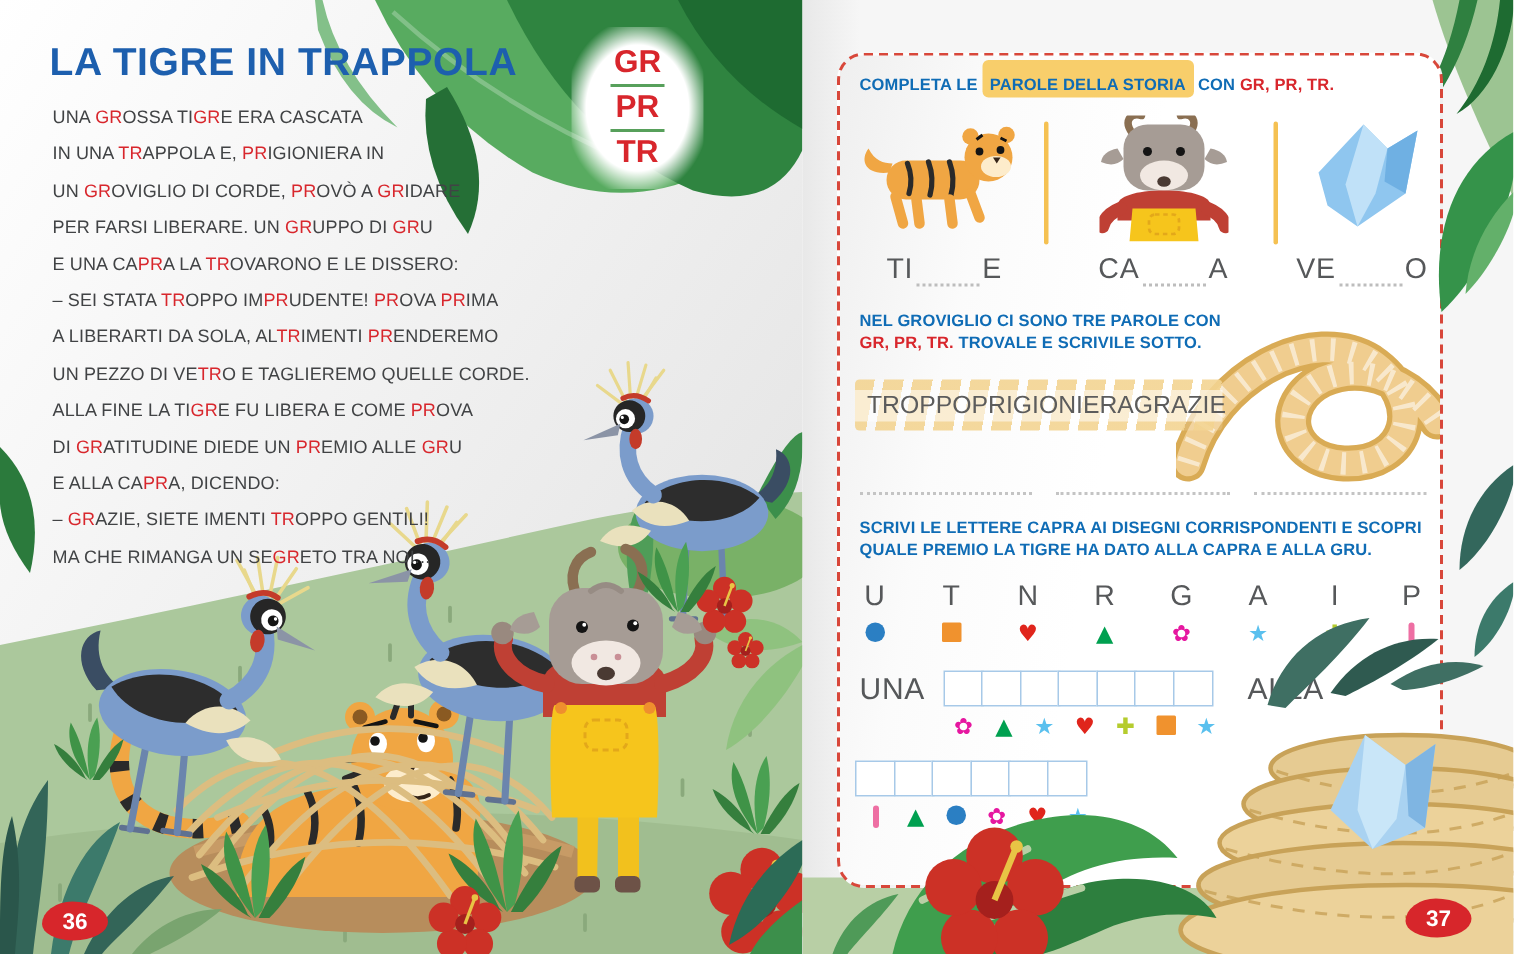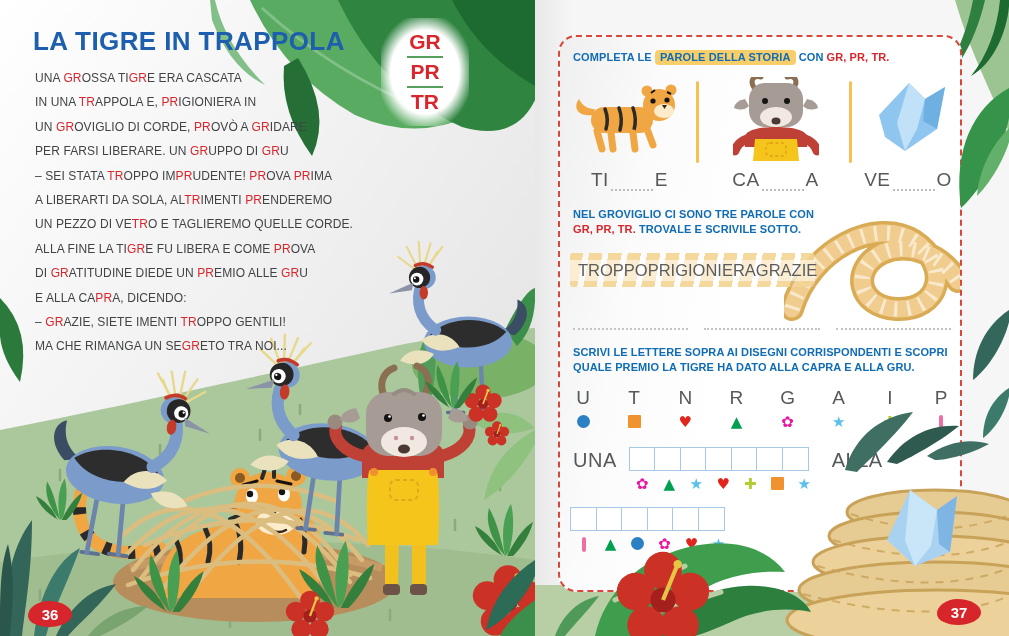--- a/index.html
+++ b/index.html
@@ -38,21 +38,21 @@
     background:linear-gradient(90deg,#e8e8e8 0%,#f6f6f6 8%,#f6f6f6 100%)}
   #right-art-under,#right-art-over{position:absolute;inset:0;pointer-events:none}
   #right-art-over{z-index:3}
   #card{position:absolute;left:23px;top:35px;width:404px;height:557px;z-index:2;
     background:linear-gradient(100deg,#efefef 0%,#fbfbfb 22%,#ffffff 45%);
     border:2px dashed #d8473a;border-radius:18px}
 
   .h-ex{position:absolute;font-size:11px;font-weight:700;letter-spacing:.1px;
     color:var(--blue);white-space:nowrap;line-height:15px}
   .seg.red{color:var(--red)} .seg.blue{color:var(--blue)}
-  .seg.highlight{color:var(--blue);background:var(--hl);padding:1px 5px 2px;border-radius:4px}
+  .seg.highlight{color:var(--blue);background:var(--hl);padding:11px 5px 2px;border-radius:4px}
 
   #ex1-heading{left:13px;top:13px}
   #pics-row{position:absolute;left:0;top:38px;width:404px;height:92px;display:flex}
   .pic-cell{position:relative;height:100%}
   .pic-cell:nth-child(1){width:139px}.pic-cell:nth-child(2){width:153px}.pic-cell:nth-child(3){width:112px}
   .pic-cell .pic{position:absolute;left:50%;top:2px;transform:translateX(-50%)}
   .v-div{position:absolute;right:0;top:6px;width:3px;height:82px;background:var(--div-yellow);border-radius:2px}
   #labels-row{position:absolute;left:0;top:132px;width:404px;display:flex}
   .pic-label{display:flex;align-items:flex-end;justify-content:center;
     font-size:19px;color:var(--letter-gray);letter-spacing:.5px}
@@ -309,20 +309,21 @@
         <path d="M535,430 C505,446 488,472 484,500 C508,486 526,460 535,444 Z" fill="#8fc27f"></path>
       </g>
     </svg>
 
     <div id="page-title">LA TIGRE IN TRAPPOLA</div>
     <div id="story">
         <div class="story-line"><span>UNA </span><span class="red">GR</span><span>OSSA TI</span><span class="red">GR</span><span>E ERA CASCATA</span></div>
         <div class="story-line"><span>IN UNA </span><span class="red">TR</span><span>APPOLA E, </span><span class="red">PR</span><span>IGIONIERA IN</span></div>
         <div class="story-line"><span>UN </span><span class="red">GR</span><span>OVIGLIO DI CORDE, </span><span class="red">PR</span><span>OVÒ A </span><span class="red">GR</span><span>IDARE</span></div>
         <div class="story-line"><span>PER FARSI LIBERARE. UN </span><span class="red">GR</span><span>UPPO DI </span><span class="red">GR</span><span>U</span></div>
+        <div class="story-line"><span>E UNA CA</span><span class="red">PR</span><span>A LA </span><span class="red">TR</span><span>OVARONO E LE DISSERO:</span></div>
         <div class="story-line"><span>– SEI STATA </span><span class="red">TR</span><span>OPPO IM</span><span class="red">PR</span><span>UDENTE! </span><span class="red">PR</span><span>OVA </span><span class="red">PR</span><span>IMA</span></div>
         <div class="story-line"><span>A LIBERARTI DA SOLA, AL</span><span class="red">TR</span><span>IMENTI </span><span class="red">PR</span><span>ENDEREMO</span></div>
         <div class="story-line"><span>UN PEZZO DI VE</span><span class="red">TR</span><span>O E TAGLIEREMO QUELLE CORDE.</span></div>
         <div class="story-line"><span>ALLA FINE LA TI</span><span class="red">GR</span><span>E FU LIBERA E COME </span><span class="red">PR</span><span>OVA</span></div>
         <div class="story-line"><span>DI </span><span class="red">GR</span><span>ATITUDINE DIEDE UN </span><span class="red">PR</span><span>EMIO ALLE </span><span class="red">GR</span><span>U</span></div>
         <div class="story-line"><span>E ALLA CA</span><span class="red">PR</span><span>A, DICENDO:</span></div>
         <div class="story-line"><span>– </span><span class="red">GR</span><span>AZIE, SIETE IMENTI </span><span class="red">TR</span><span>OPPO GENTILI!</span></div>
         <div class="story-line"><span>MA CHE RIMANGA UN SE</span><span class="red">GR</span><span>ETO TRA NOI...</span></div>
       </div>
     <div id="digraph-badge">
@@ -427,21 +428,21 @@
       <div id="rope-band">
         <div class="inner"><span id="rope-word">TROPPOPRIGIONIERAGRAZIE</span></div>
       </div>
       <div id="answer-lines">
           <div class="dline"></div>
           <div class="dline"></div>
           <div class="dline"></div>
         </div>
 
       <div id="ex3-heading" class="h-ex">
-          <div>SCRIVI LE LETTERE SOPRA AI DISEGNI CORRISPONDENTI E SCOPRI</div>
+          <div>SCRIVI LE LETTERE CAPRA AI DISEGNI CORRISPONDENTI E SCOPRI</div>
           <div>QUALE PREMIO LA TIGRE HA DATO ALLA CAPRA E ALLA GRU.</div>
         </div>
       <div id="legend">
           <div class="leg-col">
             <span class="letter">U</span>
             <span class="sym sym-circle" style="background: rgb(43, 127, 195);"></span>
           </div>
           <div class="leg-col">
             <span class="letter">T</span>
             <span class="sym sym-square" style="background: rgb(240, 146, 46);"></span>

